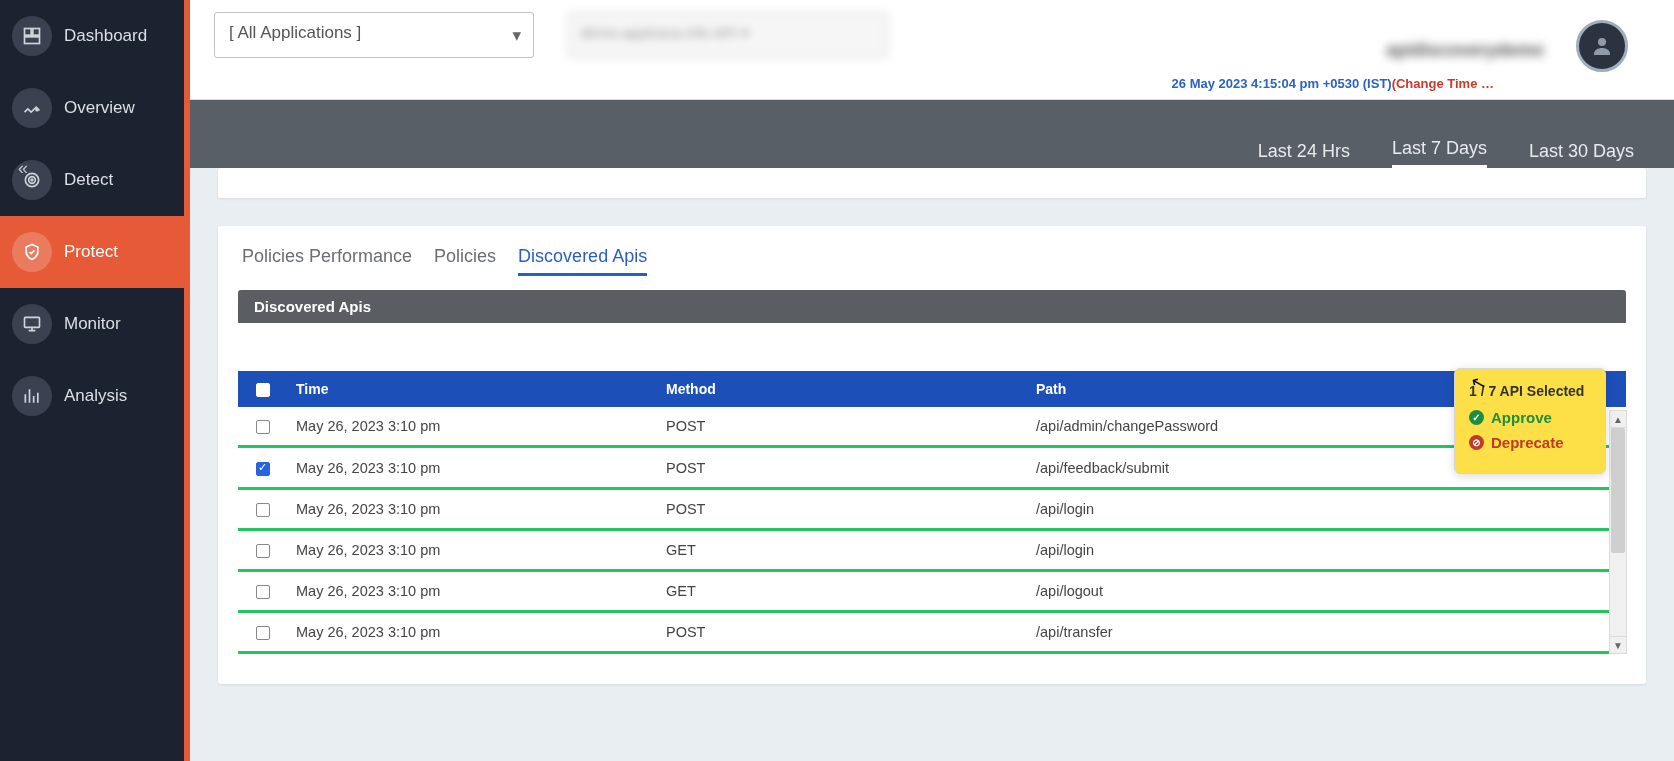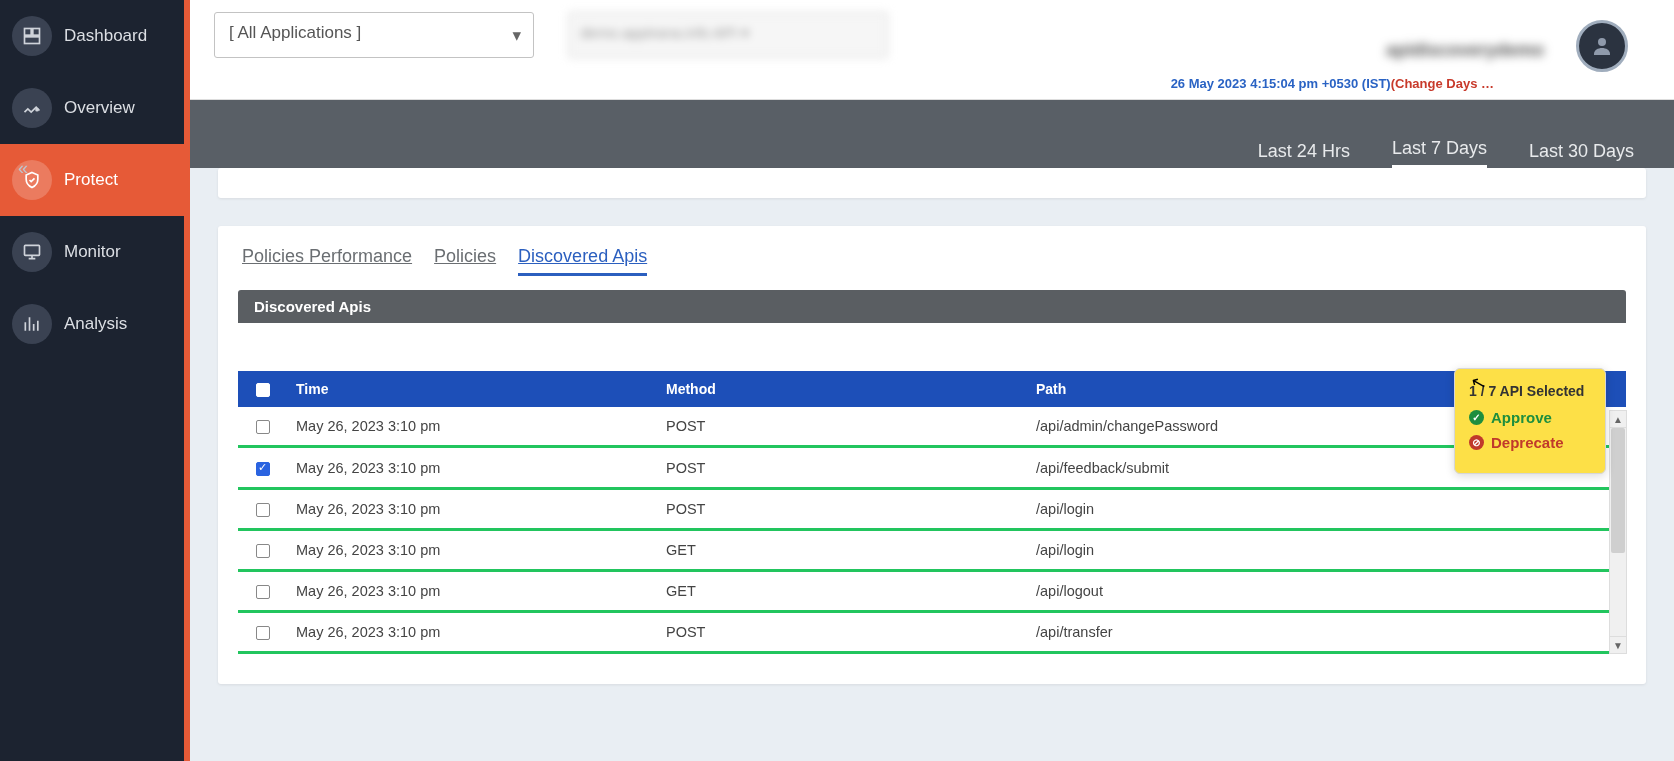--- a/index.html
+++ b/index.html
@@ -36,21 +36,21 @@
   .timerange-item { color: #e8eaec; font-size: 18px; margin-left: 42px; padding-bottom: 6px; cursor: pointer; }
   .timerange-item.active { border-bottom: 3px solid #fff; font-weight: 500; }
   
   
   .content { padding: 0 28px 20px 28px; }
   .spacer-card { background: #fff; height: 30px; border-radius: 3px; margin-bottom: 28px; box-shadow: 0 1px 3px rgba(0,0,0,0.08); }
   .main-card { background: #fff; border-radius: 3px; padding: 20px 20px 30px 20px; box-shadow: 0 1px 3px rgba(0,0,0,0.08); position: relative; }
   
   
   .tabs { display: flex; gap: 22px; margin-bottom: 14px; padding-left: 4px; }
-  .tab { font-size: 18px; color: #6a6e72; padding-bottom: 6px; cursor: pointer; text-decoration: underline; }
+  .tab { font-size: 18px; color: #6a6e72; padding-bottom: 6px; cursor: pointer; }
   .tab.active { color: #2b5fbf; border-bottom: 3px solid #2b5fbf; }
   
   
   .table-title { background: #5a5e62; color: #fff; padding: 8px 16px; font-weight: 700; font-size: 15px; border-radius: 3px 3px 0 0; }
   .tbl-wrap { position: relative; }
   .tbl { width: 100%; border-collapse: collapse; margin-top: 48px; }
   .tbl thead { background: #1d4fb8; color: #fff; }
   .tbl thead th { text-align: left; font-weight: 600; font-size: 14px; padding: 10px 8px; }
   .tbl thead th:first-child { width: 50px; text-align: center; }
   .tbl tbody td { padding: 11px 8px; font-size: 14.5px; color: #444; border-bottom: 3px solid #22c55e; }
@@ -103,20 +103,30 @@
   <div class="nav-item">
     <span class="nav-icon">
       <svg width="20" height="20" viewBox="0 0 24 24" fill="none" stroke="#cfd3da" stroke-width="2">
           <path d="M3 17l4-4 4 4 6-6 4 4"></path>
           <circle cx="18" cy="14" r="1.2" fill="#cfd3da"></circle>
         </svg>
     </span>
     <span>Overview</span>
   </div>
 
+  <div class="nav-item">
+    <span class="nav-icon">
+      <svg width="20" height="20" viewBox="0 0 24 24" fill="none" stroke="#cfd3da" stroke-width="2">
+          <circle cx="12" cy="12" r="8"></circle>
+          <circle cx="12" cy="12" r="4"></circle>
+          <circle cx="12" cy="12" r="1" fill="#cfd3da"></circle>
+        </svg>
+    </span>
+    <span>Detect</span>
+  </div>
 
   <div class="nav-item active">
     <span class="nav-icon">
       <svg width="20" height="20" viewBox="0 0 24 24" fill="none" stroke="#fff" stroke-width="2">
           <path d="M12 3l7 3v5c0 5-3 8-7 10-4-2-7-5-7-10V6l7-3z"></path>
           <path d="M9 12l2 2 4-4"></path>
         </svg>
     </span>
     <span>Protect</span>
   </div>
@@ -147,21 +157,21 @@
 <div class="main">
 
   <div class="top-header">
     <div class="app-select">
       <span>[ All Applications ]</span>
       <span class="chev">▾</span>
     </div>
     <div class="blur-box">demo.apptrana.info API ▾</div>
     <div class="blur-name">apidiscoverydemo</div>
     <div class="timestamp-row">
-      <span class="ts-blue">26 May 2023 4:15:04 pm +0530 (IST)</span><span class="ts-red">(Change Days …</span>
+      <span class="ts-blue">26 May 2023 4:15:04 pm +0530 (IST)</span><span class="ts-red">(Change Time …</span>
     </div>
     <div class="avatar">
       <svg width="24" height="24" viewBox="0 0 24 24" fill="#8f9aab">
           <circle cx="12" cy="8" r="4"></circle>
           <path d="M4 20c0-4 4-6 8-6s8 2 8 6v1H4v-1z"></path>
         </svg>
     </div>
   </div>
 
   <div class="timerange-bar">

